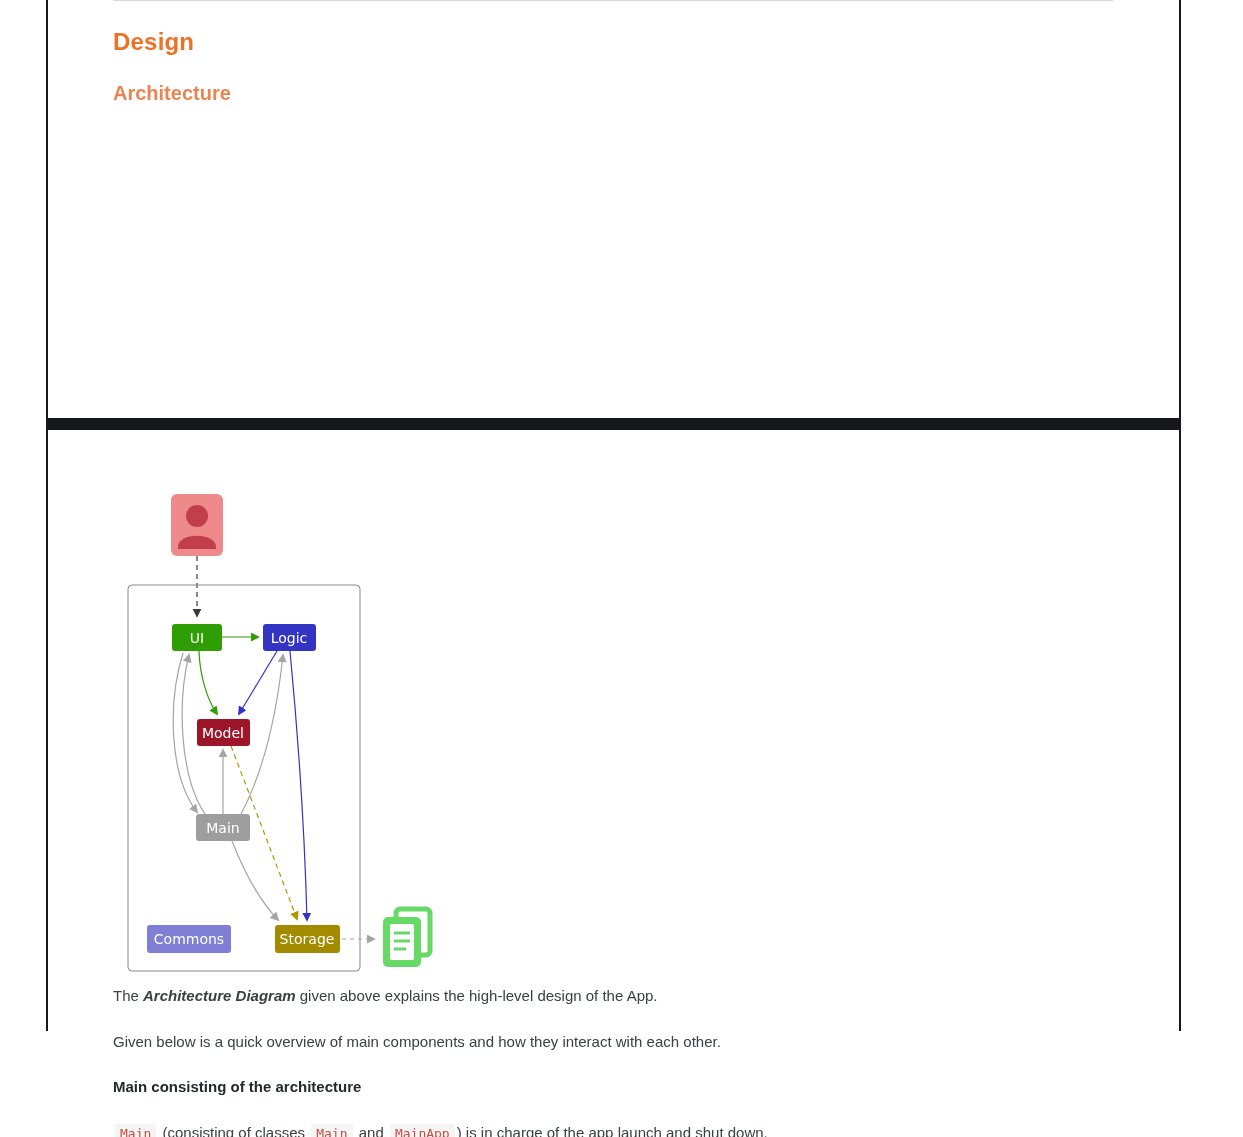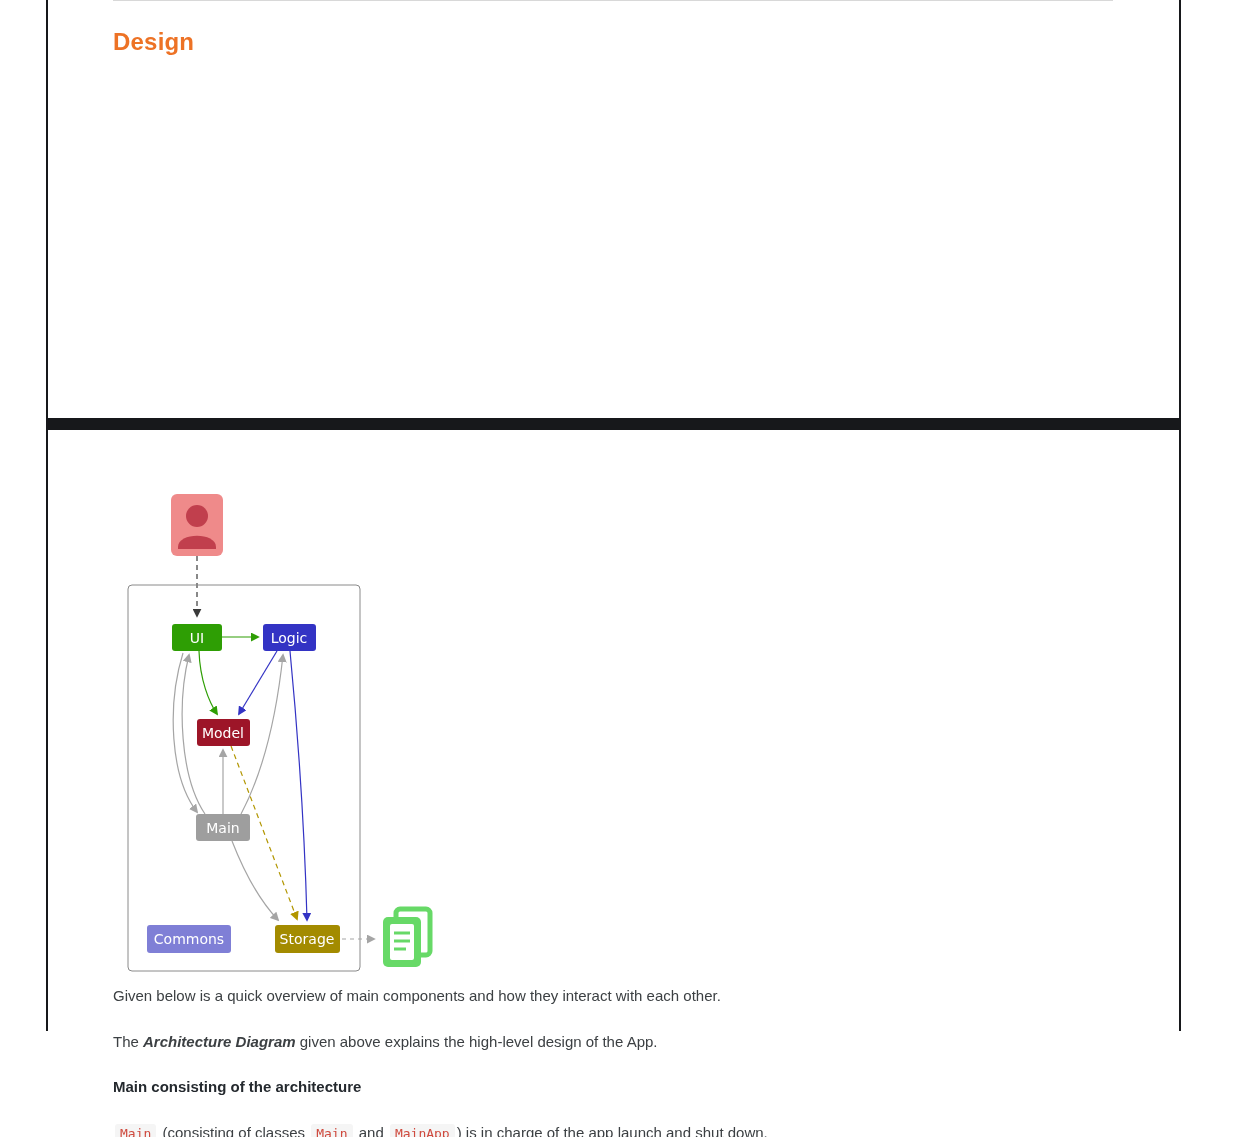--- a/index.html
+++ b/index.html
@@ -37,20 +37,21 @@
   }
 </style>
 </head>
 <body>
 
 <div class="doc">
 
   <div class="page page1">
     <hr class="rule">
     <h2 class="design">Design</h2>
+    <h3 class="arch">Architecture</h3>
   </div>
 
   <div class="page-gap"></div>
 
   <div class="page page2">
 
     <svg class="diagram" width="400" height="492" viewBox="0 0 400 492">
       <defs>
         <marker id="mBlack" viewBox="0 0 10 10" refX="8" refY="5" markerWidth="7.5" markerHeight="7.5" orient="auto">
             <path d="M0,0L10,5L0,10z" fill="#3a3a3a"></path>
@@ -122,23 +123,23 @@
         <rect x="276" y="424" width="34" height="46" rx="4" fill="#ffffff" stroke="#67d967" stroke-width="5"></rect>
         <rect x="263" y="432" width="38" height="50" rx="5" fill="#67d967"></rect>
         <rect x="270" y="439" width="24" height="36" rx="2" fill="#ffffff"></rect>
         <line x1="274" y1="448" x2="290" y2="448" stroke="#67d967" stroke-width="3"></line>
         <line x1="274" y1="456" x2="290" y2="456" stroke="#67d967" stroke-width="3"></line>
         <line x1="274" y1="464" x2="286" y2="464" stroke="#67d967" stroke-width="3"></line>
       </g>
     </svg>
 
     <div class="prose">
+      <p><span>The </span><strong><em>Architecture Diagram</em></strong><span> given above explains the high-level design of the App.</span></p>
+
       <p>Given below is a quick overview of main components and how they interact with each other.</p>
-
-      <p><span>The </span><strong><em>Architecture Diagram</em></strong><span> given above explains the high-level design of the App.</span></p>
 
       <p class="h4">Main consisting of the architecture</p>
 
       <p><code class="inline">Main</code><span> (consisting of classes </span><code class="inline">Main</code><span> and </span><code class="inline">MainApp</code><span>) is in charge of the app launch and shut down.</span></p>
     </div>
 
   </div>
 </div>
 
 </body></html>

